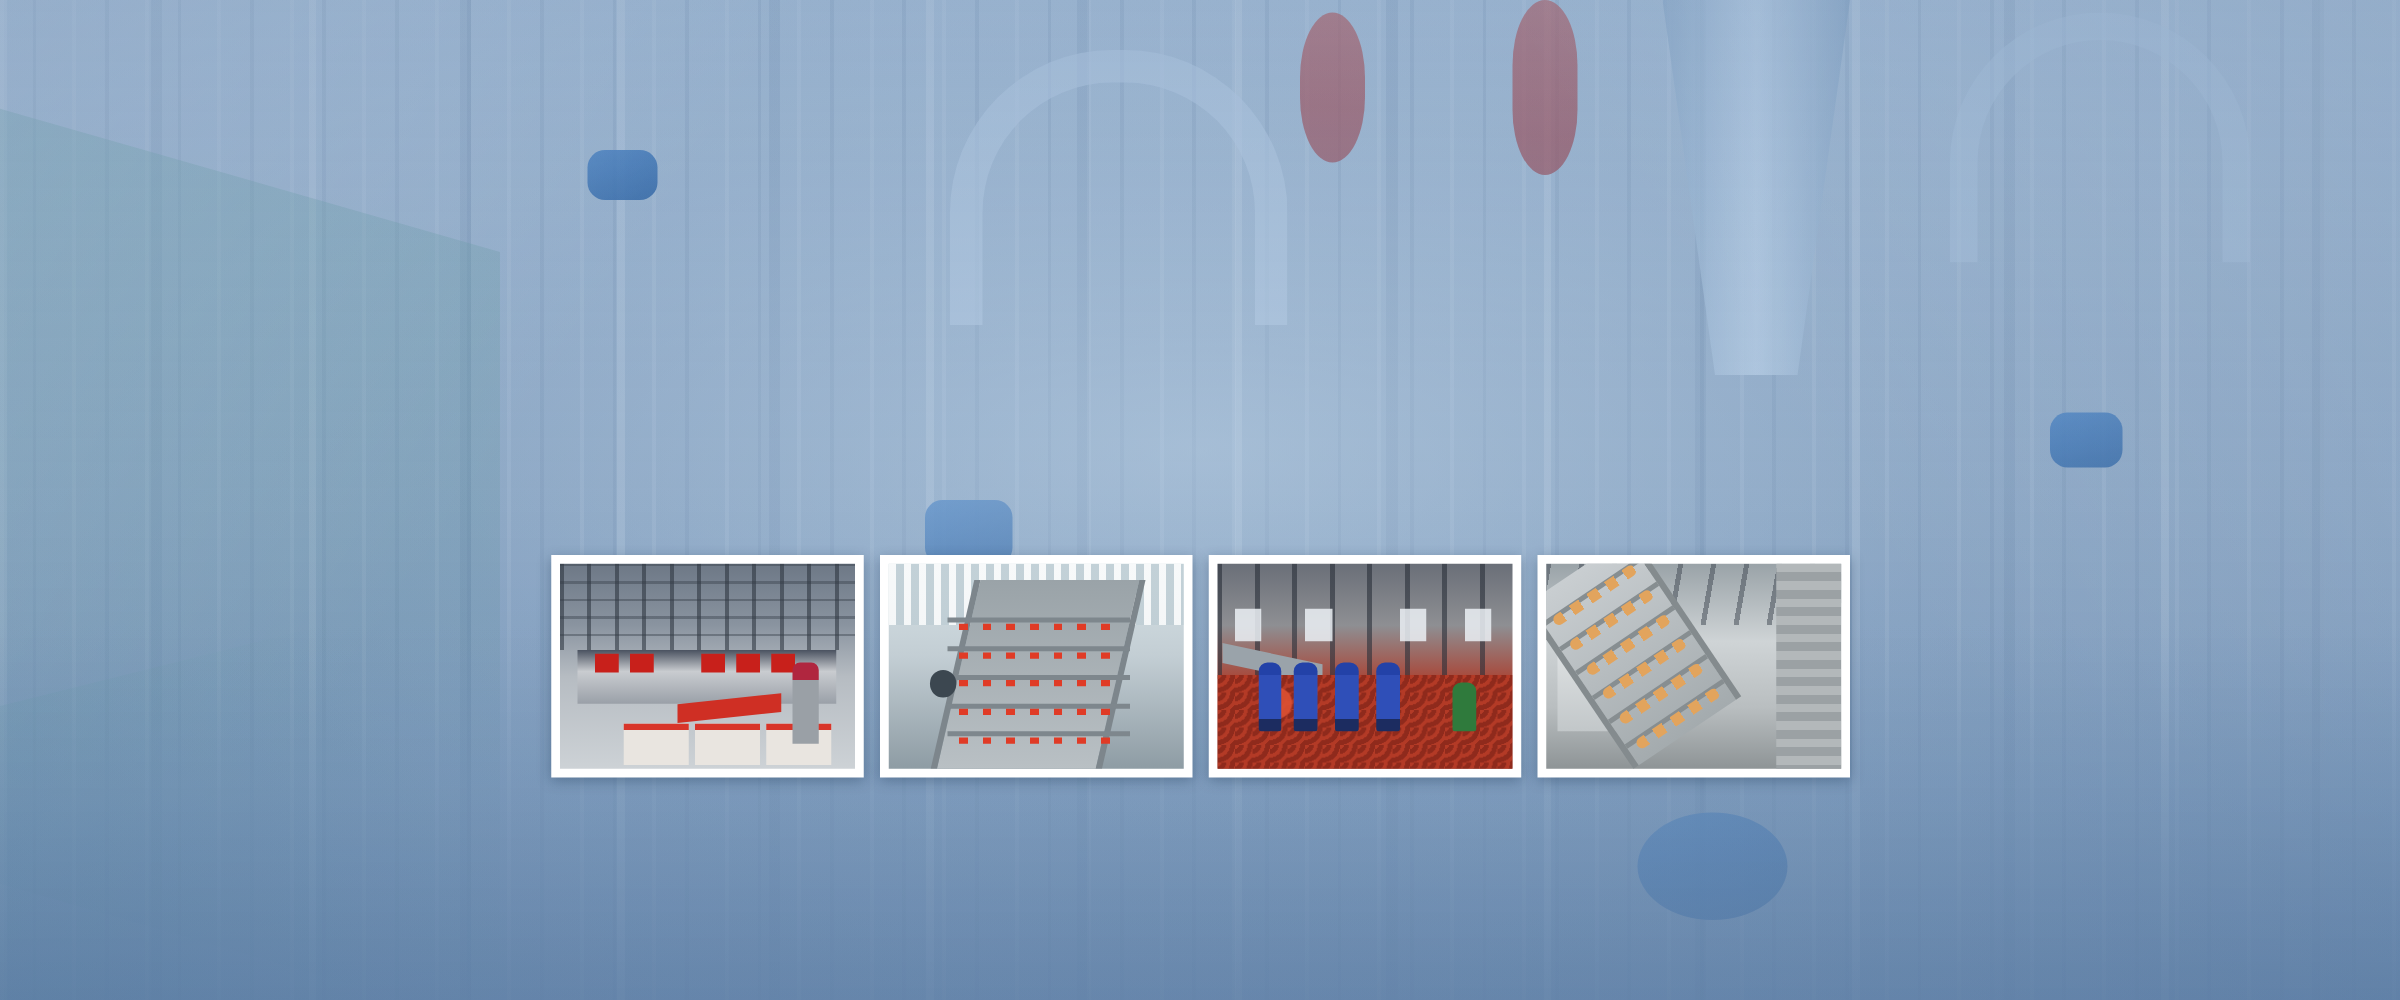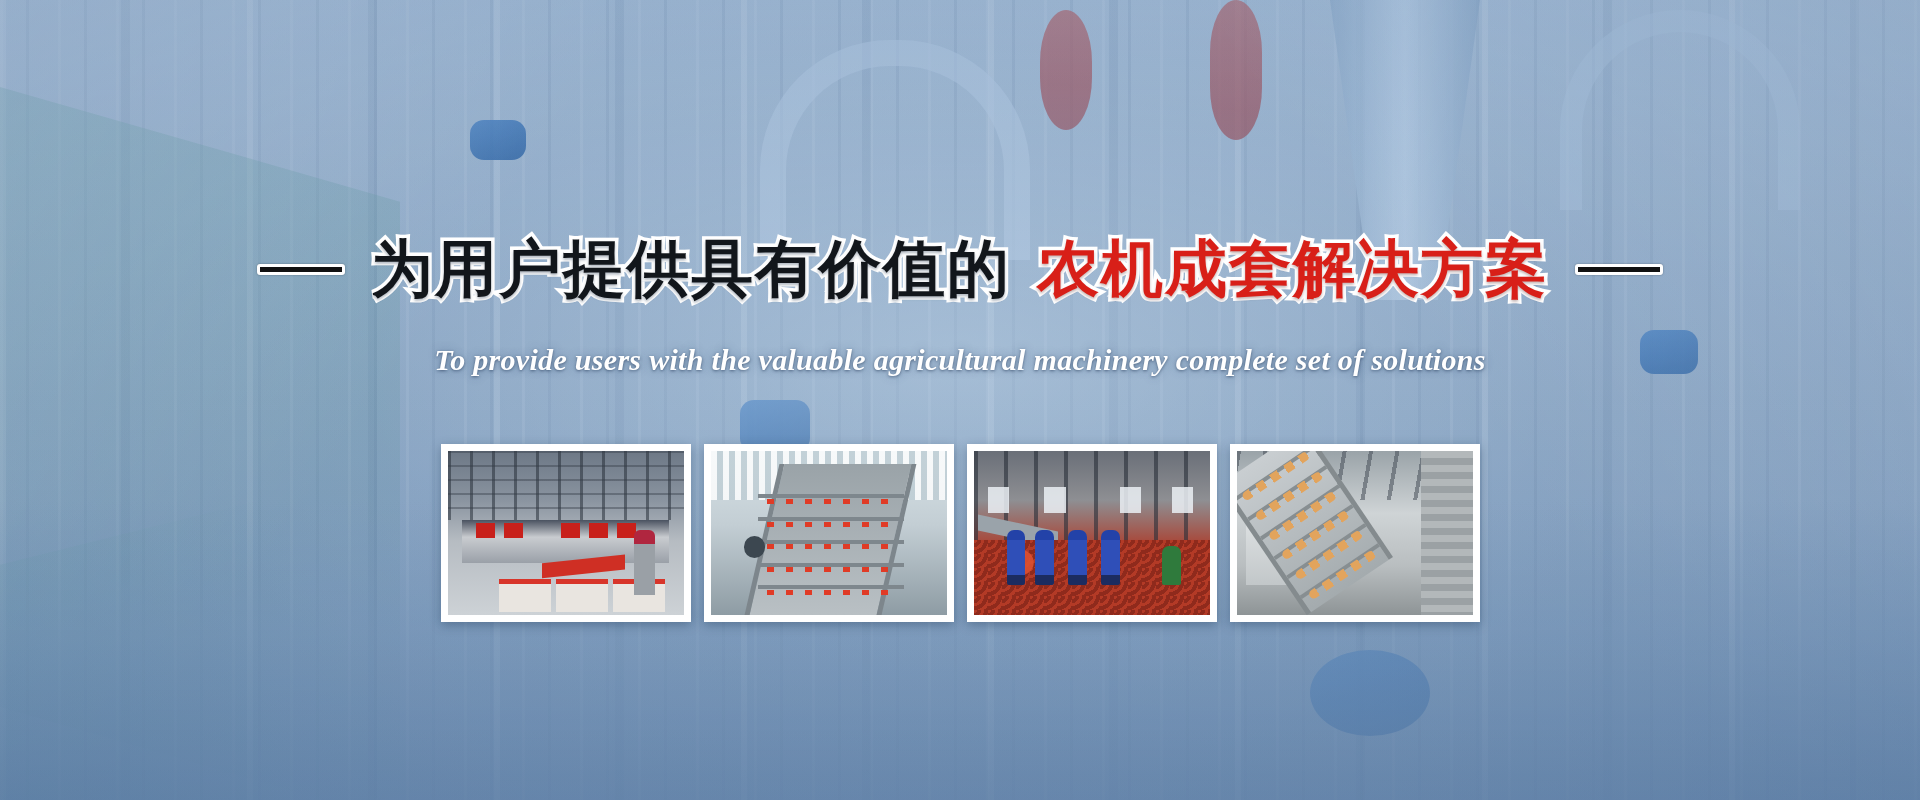--- a/index.html
+++ b/index.html
@@ -236,28 +236,21 @@
     <div class="motor" style="left:740px;top:400px;width:70px;height:52px;"></div>
     <div class="motor" style="left:1310px;top:650px;width:120px;height:86px;border-radius:50%;"></div>
     <div class="motor" style="left:1640px;top:330px;width:58px;height:44px;"></div>
     <div class="bg-diag"></div>
     <div class="bg-diag2"></div>
     <div class="bg-floor"></div>
     <div class="bg-tint"></div>
     <div class="bg-haze"></div>
   </div>
 
-  <div class="headline">
-    <span class="rule"></span>
-    <span class="headline-text hl-dark">为用户提供具有价值的</span>
-    <span class="headline-text hl-red">农机成套解决方案</span>
-    <span class="rule"></span>
-  </div>
-
-  <div class="subtitle">To provide users with the  valuable agricultural machinery complete set of solutions</div>
+
 
   <div class="thumbs">
 
     <div class="thumb">
       <div class="thumb-img t1">
         <div class="roof"></div>
         <div class="roof2"></div>
         <div class="mach"></div>
         <div class="sign" style="left:12%"></div>
         <div class="sign" style="left:24%"></div>

